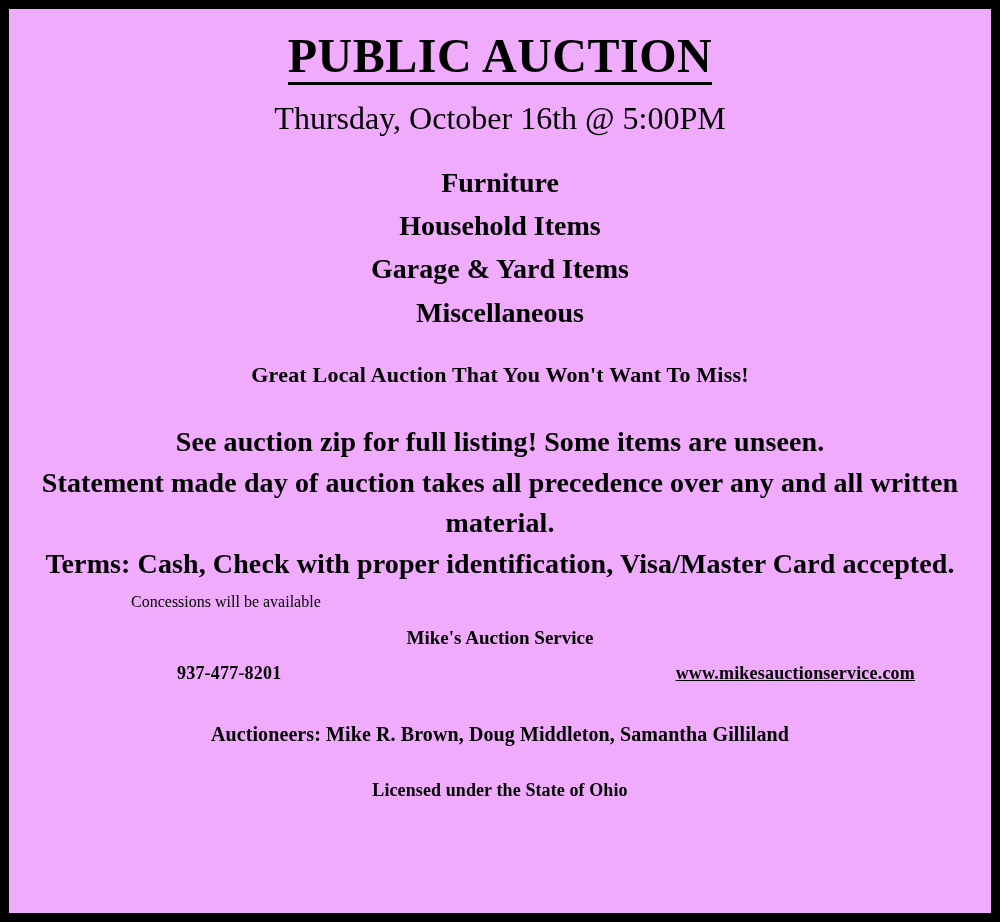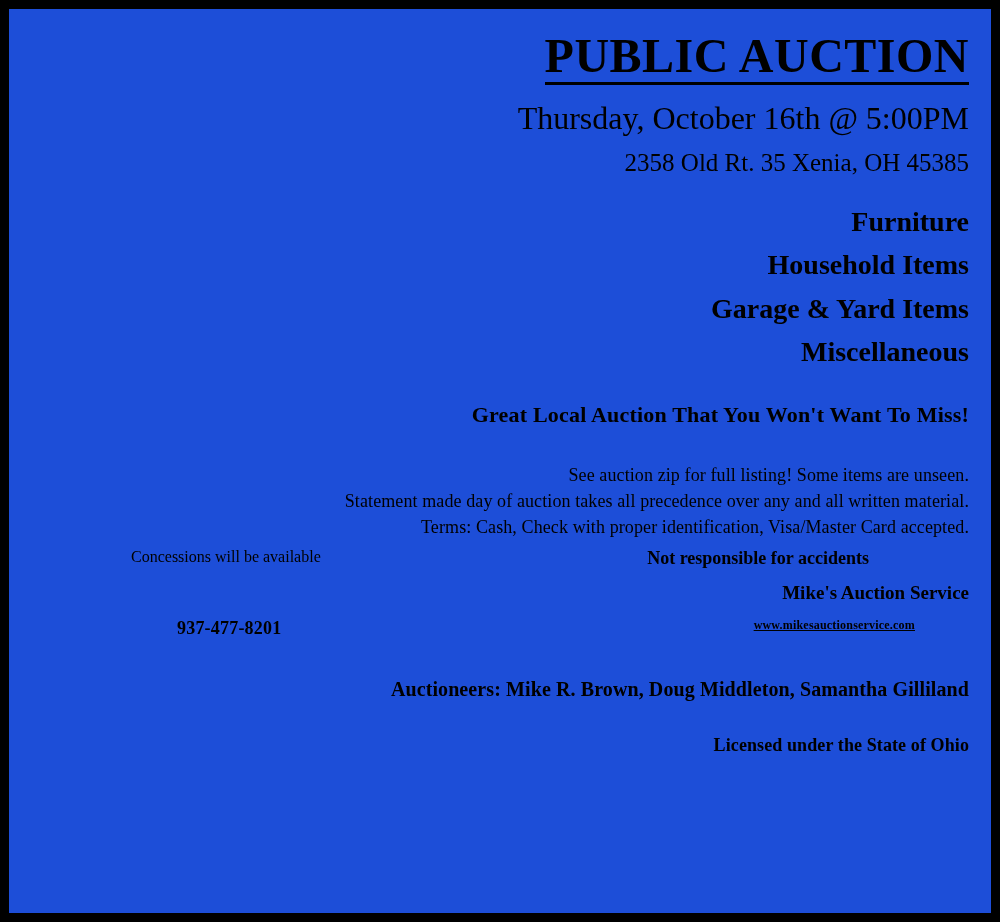--- a/index.html
+++ b/index.html
@@ -21,24 +21,24 @@
     box-sizing: border-box;
     background: #ffffff;
     border: 9px solid #000000;
   }
   .inner {
     position: absolute;
     left: 0;
     top: 0;
     right: 0;
     bottom: 0;
-    background: #1d4ed8;
+    background: #f0abfc;
     padding: 14px 22px 0 22px;
     box-sizing: border-box;
-    text-align: right;
+    text-align: center;
   }
   .title {
     font-size: 48px;
     font-weight: bold;
     letter-spacing: 0.5px;
     line-height: 1.05;
     margin: 8px 0 0 0;
     display: inline-block;
     border-bottom: 3px solid #000;
     padding-bottom: 1px;
@@ -67,22 +67,22 @@
   .tagline {
     font-size: 22px;
     font-weight: bold;
     margin-top: 28px;
     letter-spacing: 0.2px;
   }
   .notes {
     margin-top: 34px;
   }
   .note {
-    font-size: 18px;
-    font-weight: normal;
+    font-size: 28px;
+    font-weight: bold;
     line-height: 1.45;
     letter-spacing: 0.1px;
   }
   .fees {
     margin-top: 30px;
   }
   .fee-line {
     font-size: 19px;
     font-weight: bold;
     line-height: 1.35;
@@ -122,21 +122,21 @@
     left: 146px;
     top: 0;
     font-size: 18px;
     font-weight: bold;
     letter-spacing: 0.2px;
   }
   .row2 .web {
     position: absolute;
     right: 54px;
     top: 0;
-    font-size: 12px;
+    font-size: 18px;
     font-weight: bold;
     text-decoration: underline;
     letter-spacing: 0.2px;
   }
   .auctioneers {
     font-size: 20px;
     font-weight: bold;
     margin-top: 32px;
     letter-spacing: 0.1px;
   }
@@ -151,41 +151,39 @@
 <body>
 
 <div class="flyer">
   <div class="inner">
 
     <div>
       <div class="title">PUBLIC AUCTION</div>
     </div>
 
     <div class="date-line">Thursday, October 16th @ 5:00PM</div>
-    <div class="address-line">2358 Old Rt. 35 Xenia, OH 45385</div>
 
     <div class="categories">
       <div class="category">Furniture</div>
       <div class="category">Household Items</div>
       <div class="category">Garage &amp; Yard Items</div>
       <div class="category">Miscellaneous</div>
     </div>
 
     <div class="tagline">Great Local Auction That You Won't Want To Miss!</div>
 
     <div class="notes">
       <div class="note">See auction zip for full listing! Some items are unseen.</div>
       <div class="note">Statement made day of auction takes all precedence over any and all written material.</div>
       <div class="note">Terms: Cash, Check with proper identification, Visa/Master Card accepted.</div>
     </div>
 
 
     <div class="row">
       <span class="left">Concessions will be available</span>
-      <span class="right">Not responsible for accidents</span>
     </div>
 
     <div class="center-line">Mike's Auction Service</div>
 
     <div class="row2">
       <span class="phone">937-477-8201</span>
       <span class="web">www.mikesauctionservice.com</span>
     </div>
 
     <div class="auctioneers">Auctioneers: Mike R. Brown, Doug Middleton, Samantha Gilliland</div>

